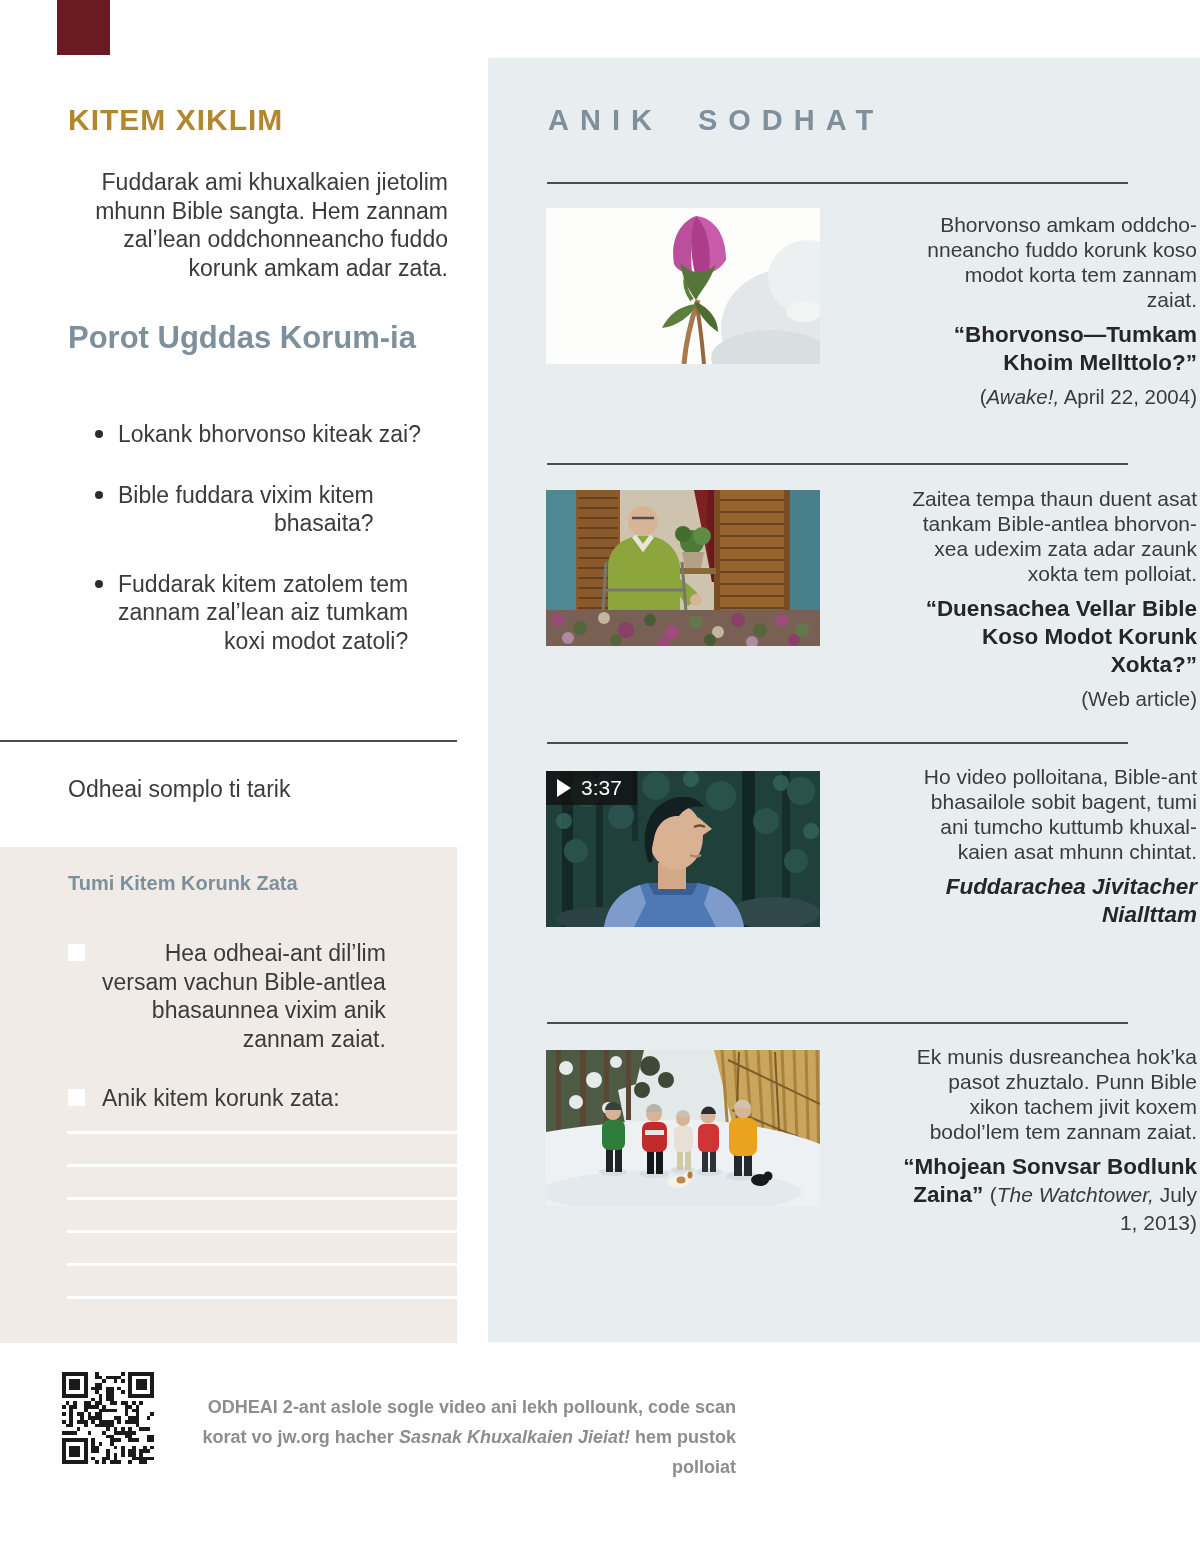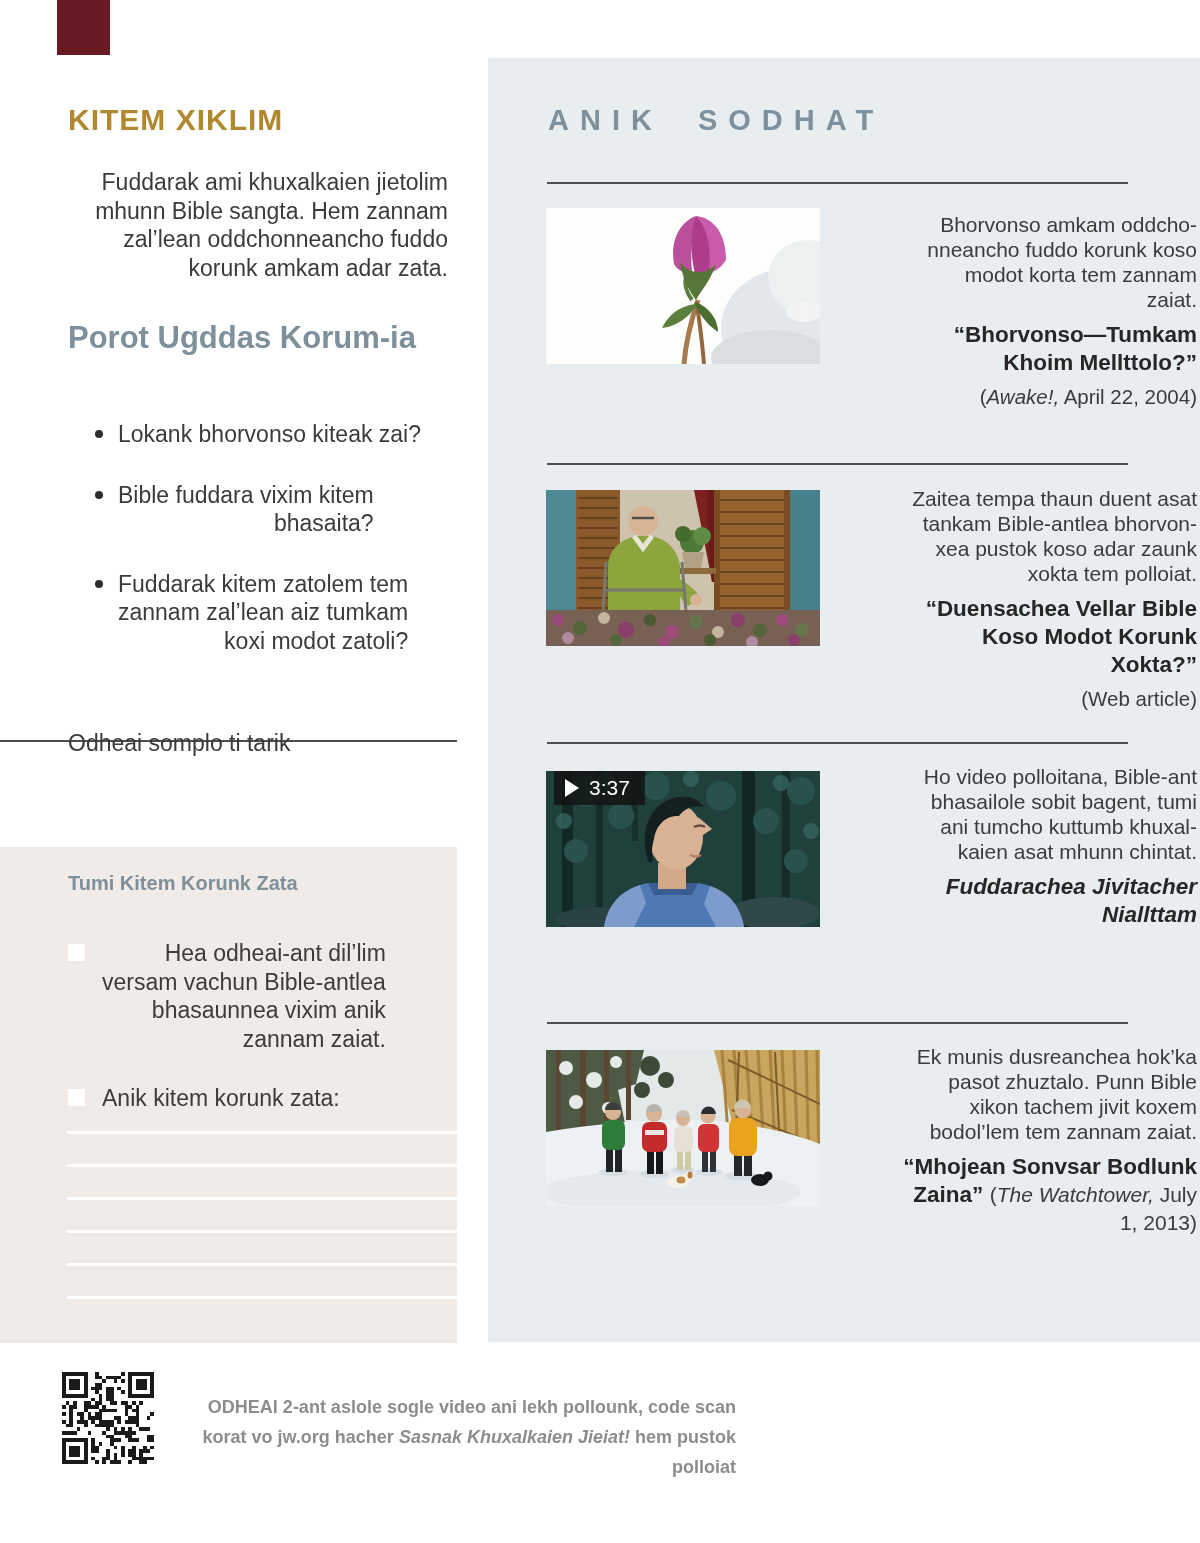--- a/index.html
+++ b/index.html
@@ -25,21 +25,21 @@
   .h-gold{position:absolute;left:68px;top:103px;font-size:30px;font-weight:bold;
           letter-spacing:1px;color:var(--accent-gold);}
   .intro{position:absolute;left:68px;top:168px;width:380px;font-size:23px;line-height:28.5px;}
   .h-slate{font-weight:bold;color:var(--accent-slate);}
   .discuss-title{position:absolute;left:68px;top:320px;font-size:31px;}
   .bullets{position:absolute;left:95px;top:388px;width:350px;}
   .bullet{display:flex;gap:15px;margin-bottom:11px;margin-top:32px;}
   .dot{flex:none;width:8px;height:8px;border-radius:50%;background:#2d2d2d;margin-top:10px;}
   .bullet-text{font-size:23px;line-height:28.5px;}
   .divider-left{position:absolute;left:0;top:740px;width:457px;height:2px;background:var(--rule-dark);}
-  .date-label{position:absolute;left:68px;top:730px;font-size:23px;}
+  .date-label{position:absolute;left:68px;top:776px;font-size:23px;}
 
   
   .goal-box{position:absolute;left:0;top:847px;width:457px;height:496px;background:var(--box-beige);}
   .goal-title{position:absolute;left:68px;top:25px;font-size:20px;}
   .check-item{position:absolute;left:68px;display:flex;gap:17px;}
   .check-item.first{top:92px;}
   .check-item.second{top:237px;}
   .checkbox{flex:none;width:17px;height:17px;background:#fff;margin-top:5px;}
   .check-text{font-size:23px;line-height:28.5px;}
   .write-lines{position:absolute;left:67px;top:284px;width:390px;}
@@ -65,21 +65,21 @@
   .entry-body{margin:0 0 9px;font-size:21px;line-height:25px;}
   .entry-title{margin:0 0 7px;font-size:22.5px;line-height:28px;font-weight:bold;color:var(--text-bold);}
   .entry-title.bi{font-style:italic;}
   .source{font-size:20.5px;line-height:26px;}
   .source .it{font-style:italic;}
   .ref-inline{font-size:21px;line-height:28px;}
   .ref-inline .b{font-weight:bold;font-size:22.5px;color:var(--text-bold);}
   .ref-inline .it{font-style:italic;}
 
   
-  .badge{position:absolute;left:8px;top:0;display:flex;align-items:center;gap:10px;
+  .badge{position:absolute;left:0;top:0;display:flex;align-items:center;gap:10px;
          background:rgba(18,18,18,.82);color:#fff;padding:5px 15px 5px 11px;font-size:21px;}
   .play{width:0;height:0;border-left:14px solid #fff;border-top:9px solid transparent;
         border-bottom:9px solid transparent;}
 </style>
 </head>
 <body>
 
 <div class="page">
 
   <div class="corner"></div>
@@ -443,21 +443,21 @@
           <circle cx="118" cy="152" r="6" fill="#9a4a78"></circle>
             <circle cx="164" cy="150" r="6" fill="#4a5a33"></circle>
           <circle cx="206" cy="152" r="6" fill="#b08aa0"></circle>
             <circle cx="248" cy="150" r="6" fill="#8a3f68"></circle>
         </g>
       </svg>
     </div>
     <div class="entry-text t2">
       <p class="entry-body prelines">Zaitea tempa thaun duent asat
 tankam Bible-antlea bhorvon-
-xea pustok koso adar zaunk
+xea udexim zata adar zaunk
 xokta tem polloiat.</p>
       <p class="entry-title prelines">“Duensachea Vellar Bible
 Koso Modot Korunk Xokta?”</p>
       <div class="source"><span>(Web article)</span><span class="it"></span><span></span></div>
     </div>
 
     <div class="rule r3"></div>
     <div class="entry-img i3">
       <svg width="274" height="156" viewBox="0 0 274 156">
         <rect width="274" height="156" fill="#20403c"></rect>

